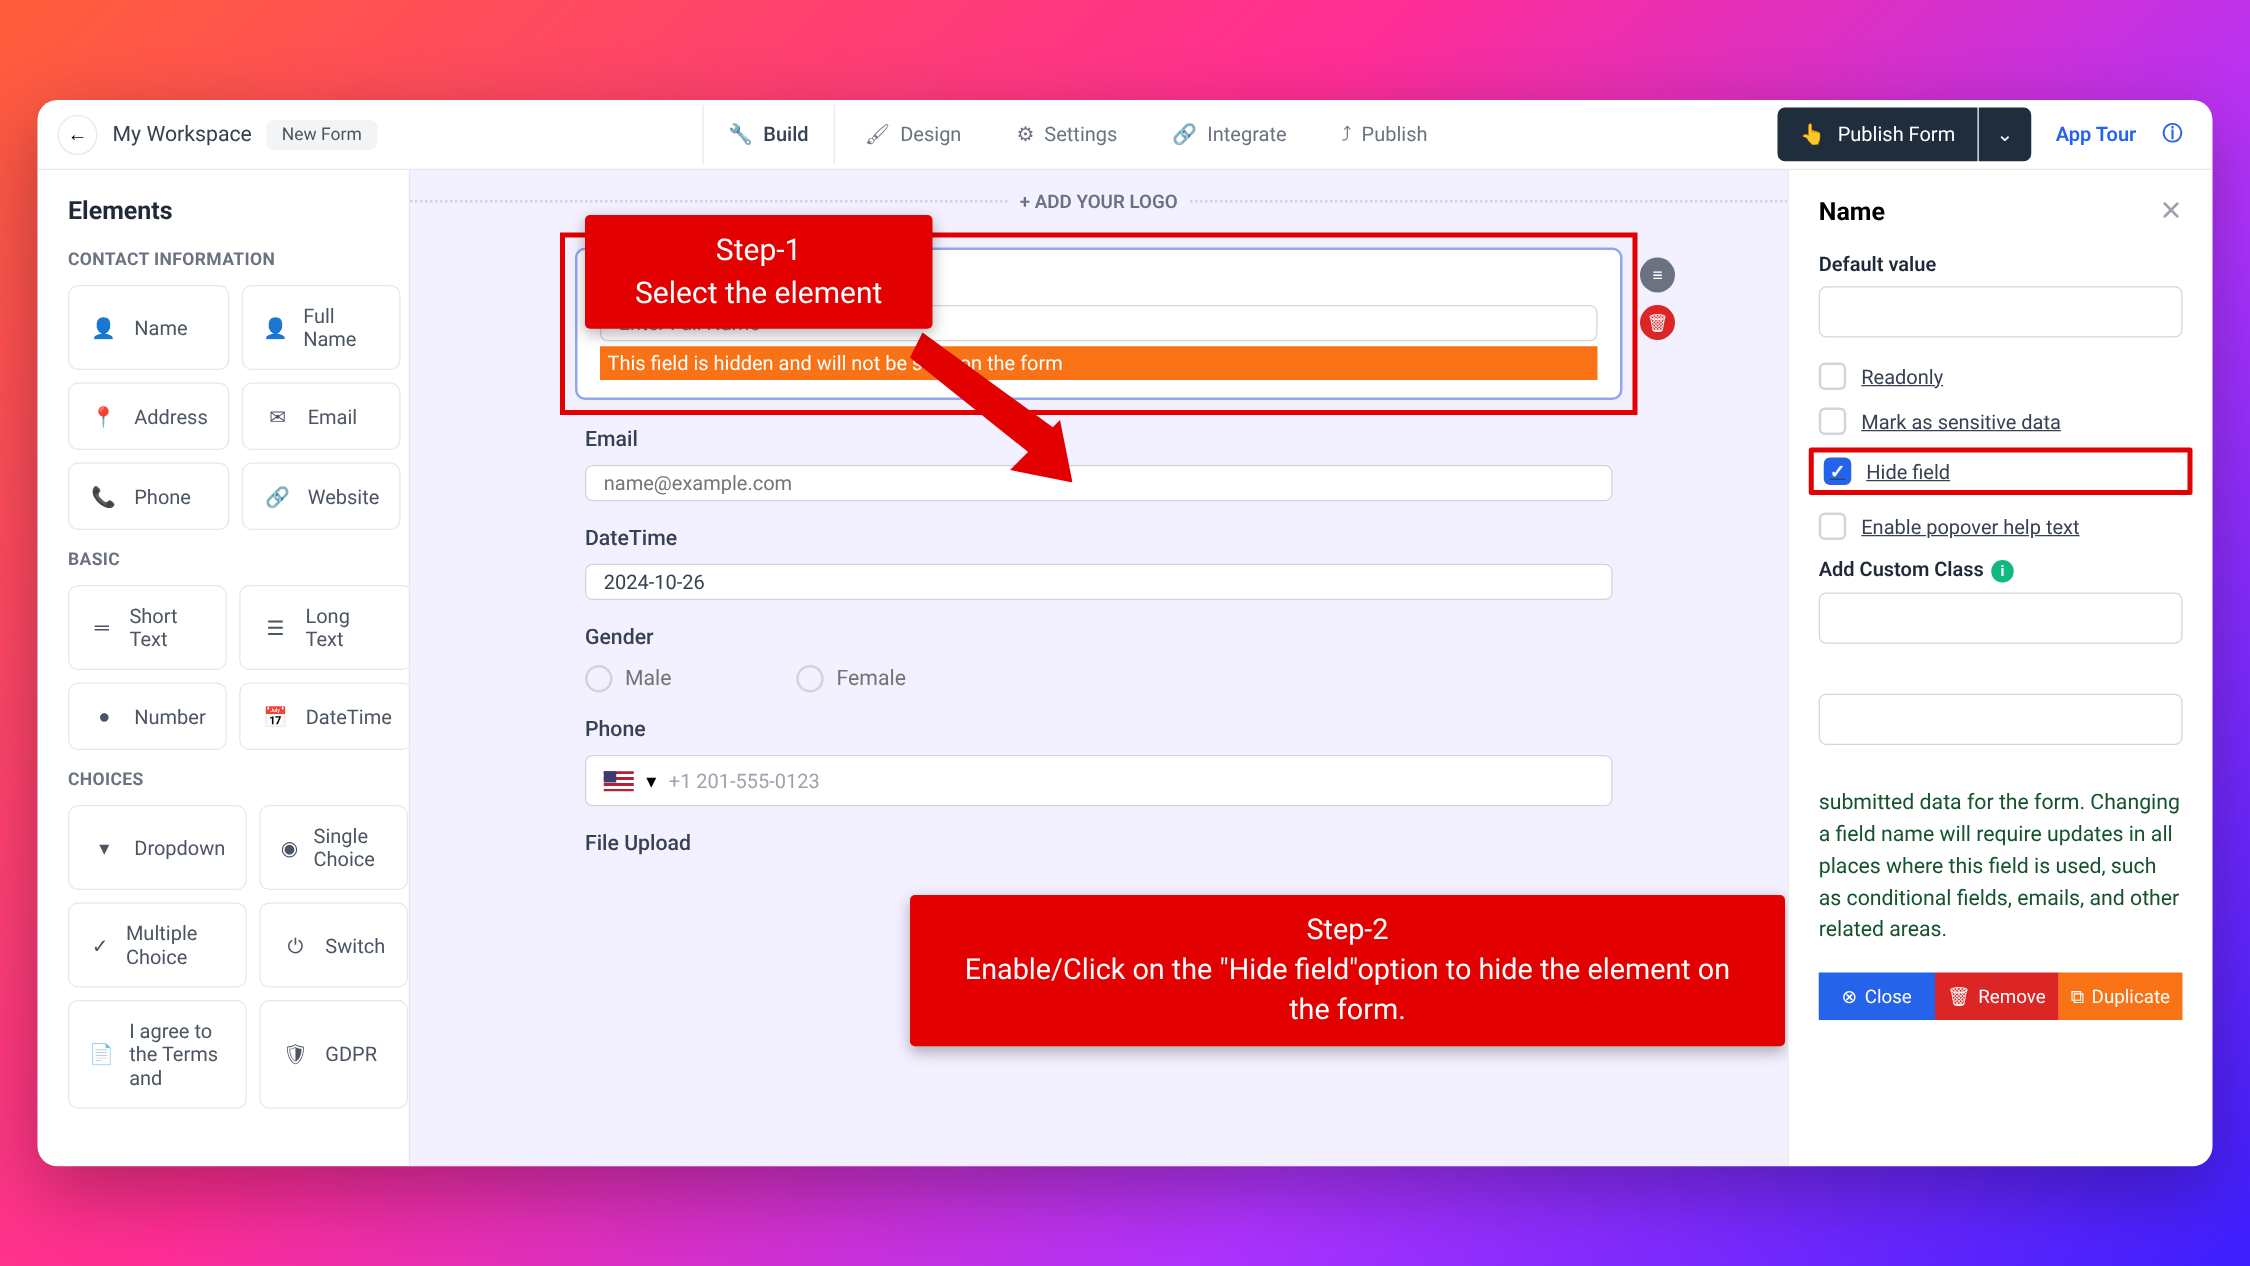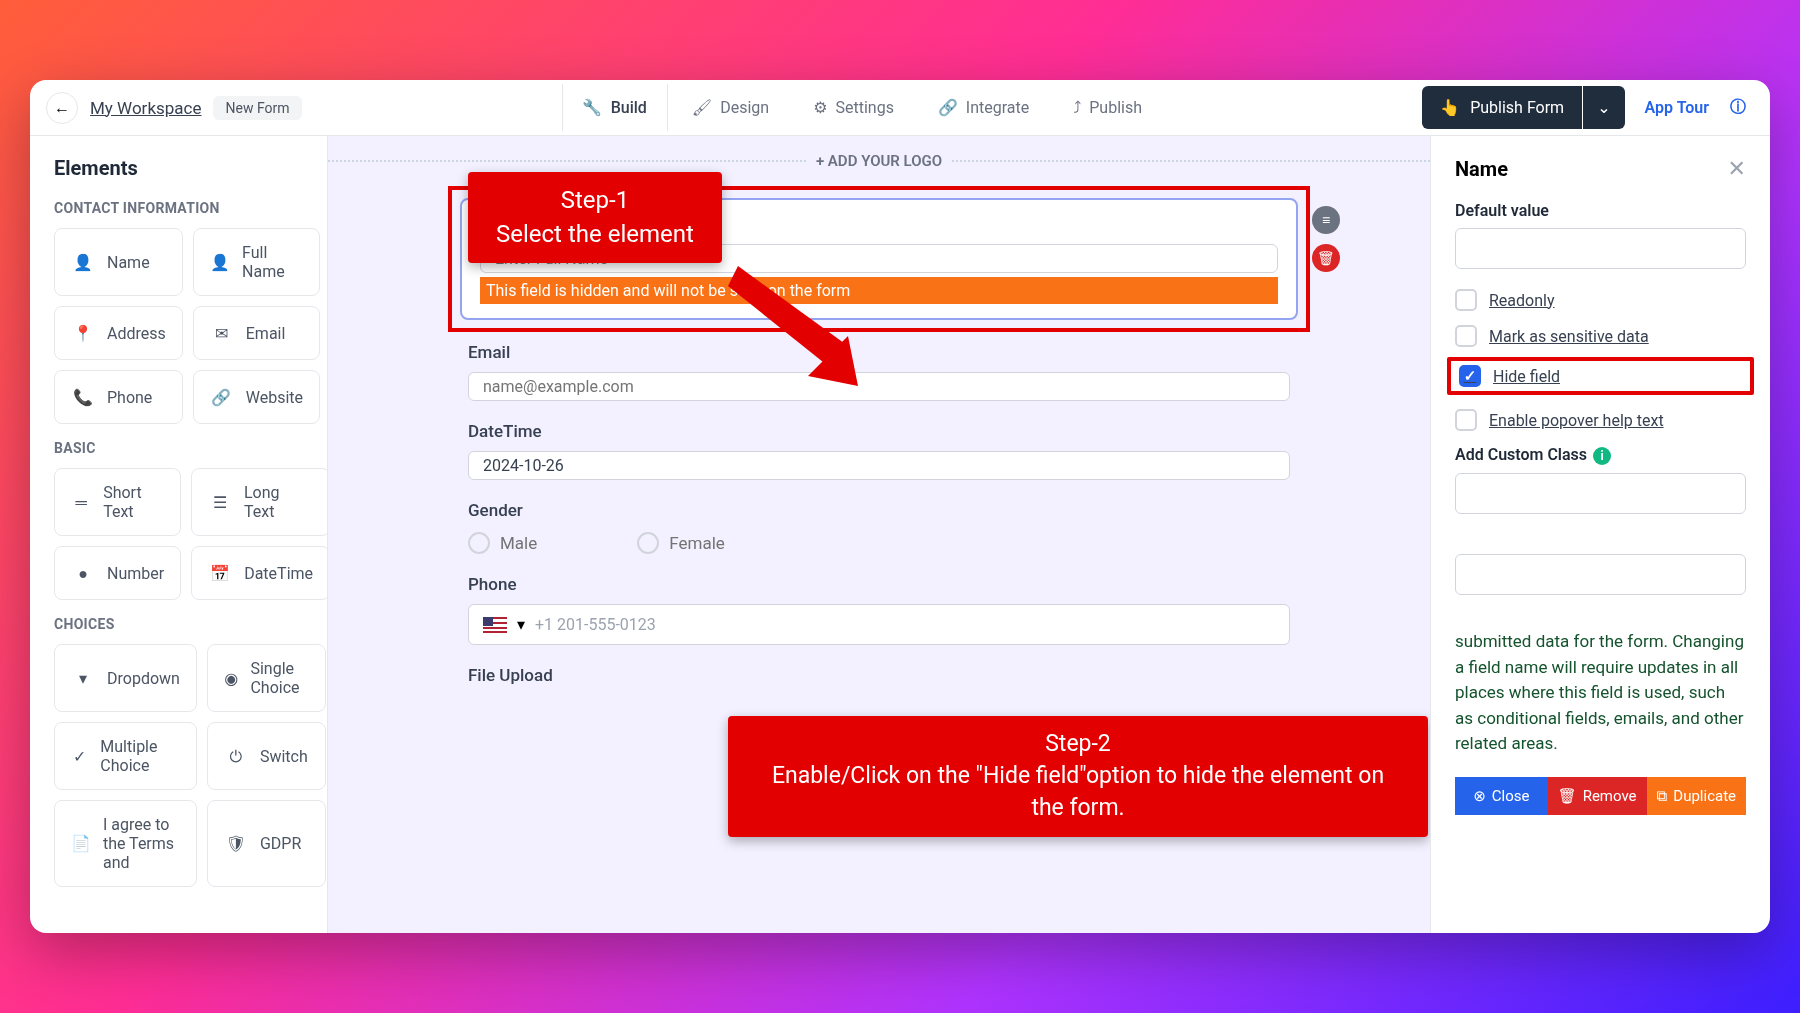--- a/index.html
+++ b/index.html
@@ -1,20 +1,20 @@
 <!DOCTYPE html>
 <html><head>
 <meta charset="utf-8">
 <style>
 * { margin:0; padding:0; box-sizing:border-box; font-family:-apple-system,BlinkMacSystemFont,'Segoe UI',Roboto,sans-serif; }
 body { background:linear-gradient(135deg,#ff5e3a 0%,#ff2d95 40%,#b033ff 70%,#3d1fff 100%); width:1800px; height:1013px; padding:80px 30px; }
 .app { background:#fff; border-radius:16px; height:100%; display:flex; flex-direction:column; overflow:hidden; box-shadow:0 20px 60px rgba(0,0,0,.3); }
 .topbar { display:flex; align-items:center; height:56px; border-bottom:1px solid #e5e7eb; padding:0 16px; }
 .back { width:32px; height:32px; border:1px solid #e5e7eb; border-radius:50%; display:flex; align-items:center; justify-content:center; cursor:pointer; }
-.ws { margin-left:12px; font-size:17px; color:#374151;text-decoration:underline; }
+.ws { margin-left:12px; font-size:17px; color:#374151; }
 .badge { margin-left:12px; background:#f3f4f6; padding:4px 12px; border-radius:6px; font-size:14px; color:#4b5563; }
 .tabs { display:flex; margin-left:auto; margin-right:auto; gap:4px; }
 .tab { display:flex; align-items:center; gap:8px; padding:14px 20px; color:#6b7280; font-size:16px; cursor:pointer; }
 .tab.active { border-left:1px solid #e5e7eb; border-right:1px solid #e5e7eb; color:#374151; font-weight:500; }
 .publish-btn { background:#1f2d3d; color:#fff; padding:12px 18px; border-radius:6px 0 0 6px; display:flex; align-items:center; gap:10px; font-size:16px; cursor:pointer; }
 .publish-dd { background:#1f2d3d; color:#fff; padding:12px 14px; border-radius:0 6px 6px 0; margin-left:1px; cursor:pointer; }
 .apptour { color:#2563eb; font-weight:600; margin-left:20px; margin-right:8px; font-size:16px; display:flex; align-items:center; gap:21px; }
 .body { display:flex; flex:1; overflow:hidden; }
 .left { width:298px; border-right:1px solid #e5e7eb; padding:20px 24px; overflow-y:auto; }
 .left h2 { font-size:20px; font-weight:700; color:#1f2937; margin-bottom:20px; }
@@ -52,21 +52,21 @@
 .chk { width:22px; height:22px; border:2px solid #d1d5db; border-radius:5px; display:flex; align-items:center; justify-content:center; }
 .chk.on { background:#2563eb; border-color:#2563eb; color:#fff; font-size:15px; font-weight:700; }
 .hide-box { border:4px solid #e30000; padding:4px 8px; margin:-4px -8px 14px; border-radius:2px; }
 .info-i { width:18px; height:18px; background:#10b981; border-radius:50%; color:#fff; display:inline-flex; align-items:center; justify-content:center; font-size:12px; font-weight:700; margin-left:6px; }
 .note { font-size:17px; color:#14532d; line-height:1.5; margin:14px 0 20px; }
 .ract { display:flex; gap:0; }
 .rbtn { flex:1; padding:10px; color:#fff; font-size:15px; display:flex; align-items:center; justify-content:center; gap:6px; cursor:pointer; }
 .rbtn.close { background:#2563eb; }
 .rbtn.rm { background:#dc2626; }
 .rbtn.dup { background:#f97316; }
-.callout { position:absolute; background:#e30000; color:#fff; padding:12px 28px; font-size:24px; text-align:center; border-radius:4px; z-index:10; line-height:1.4; box-shadow:0 4px 12px rgba(0,0,0,.3); }
+.callout { position:absolute; background:#e30000; color:#fff; padding:12px 40px; font-size:24px; text-align:center; border-radius:4px; z-index:10; line-height:1.4; box-shadow:0 4px 12px rgba(0,0,0,.3); }
 .c1 { top:36px; left:140px; }
 .c2 { top:580px; left:400px; font-size:23px; width:700px; }
 .arrow { position:absolute; z-index:9; }
 </style>
 </head>
 <body>
 
 <div class="app">
   <div class="topbar">
     <div class="back">←</div>

